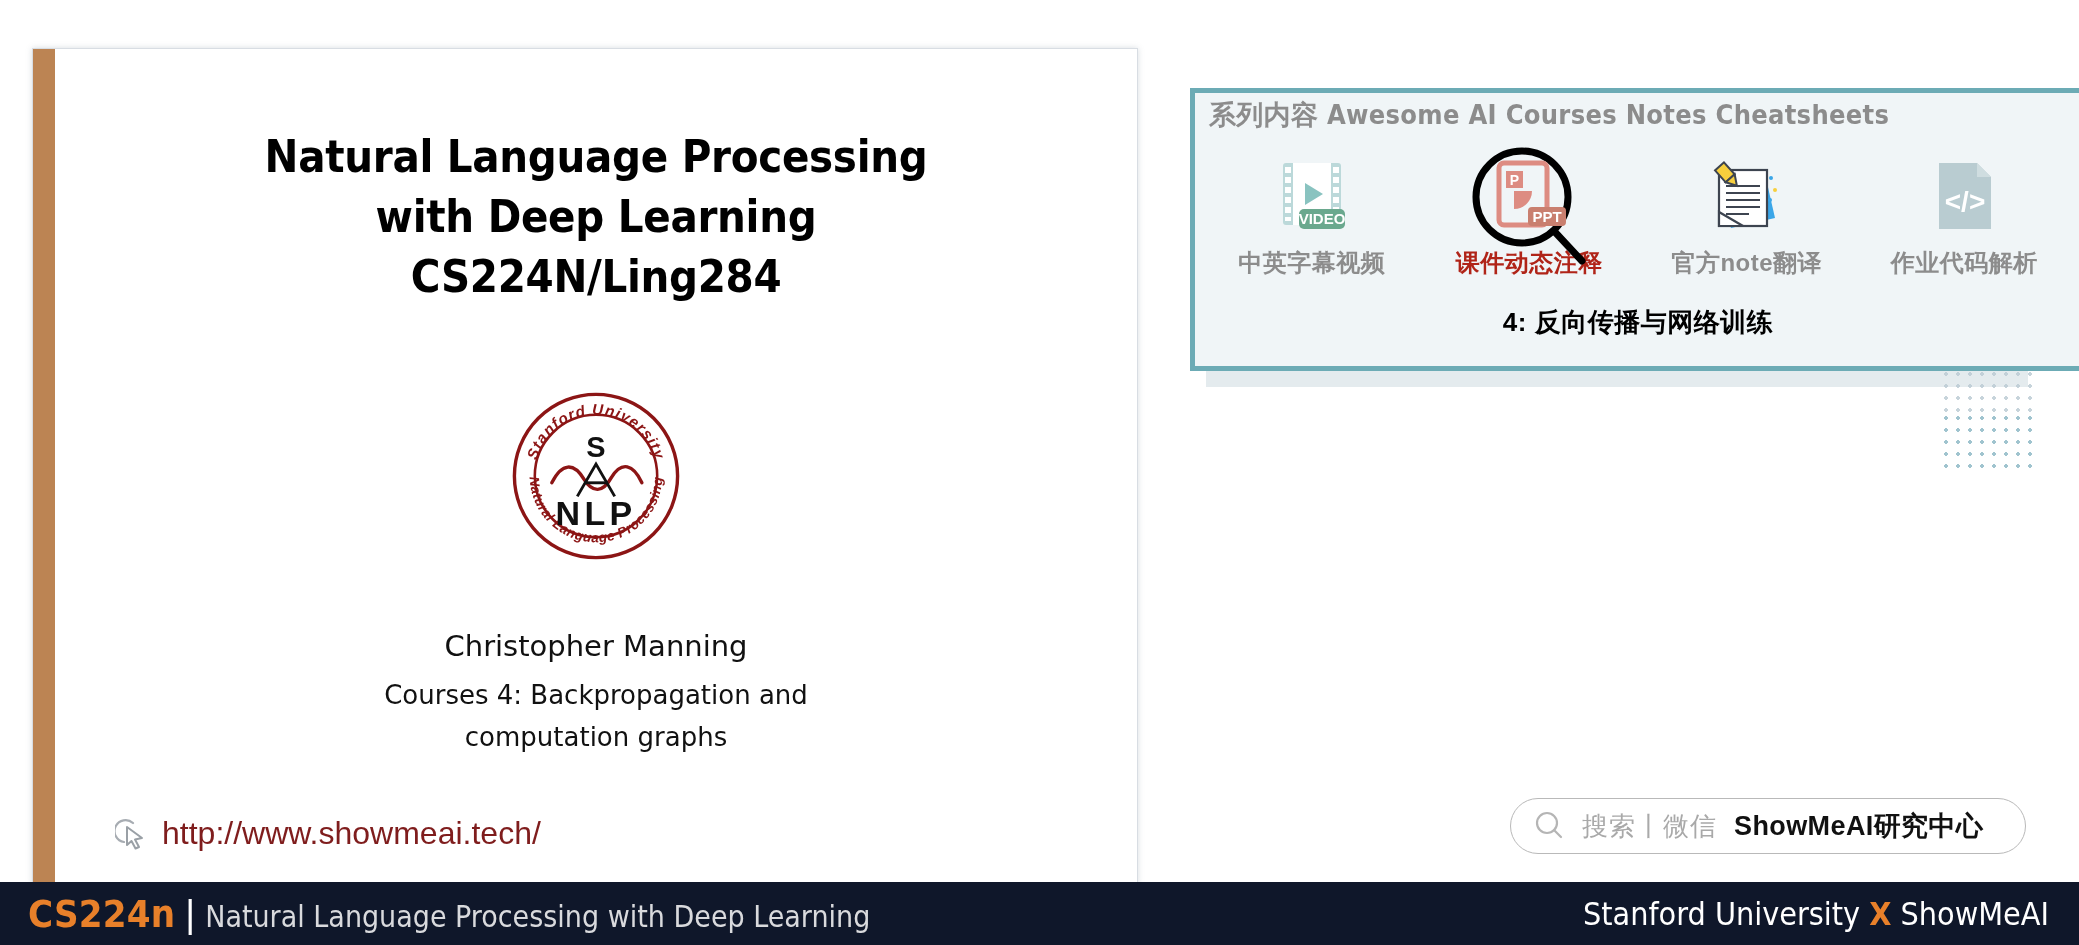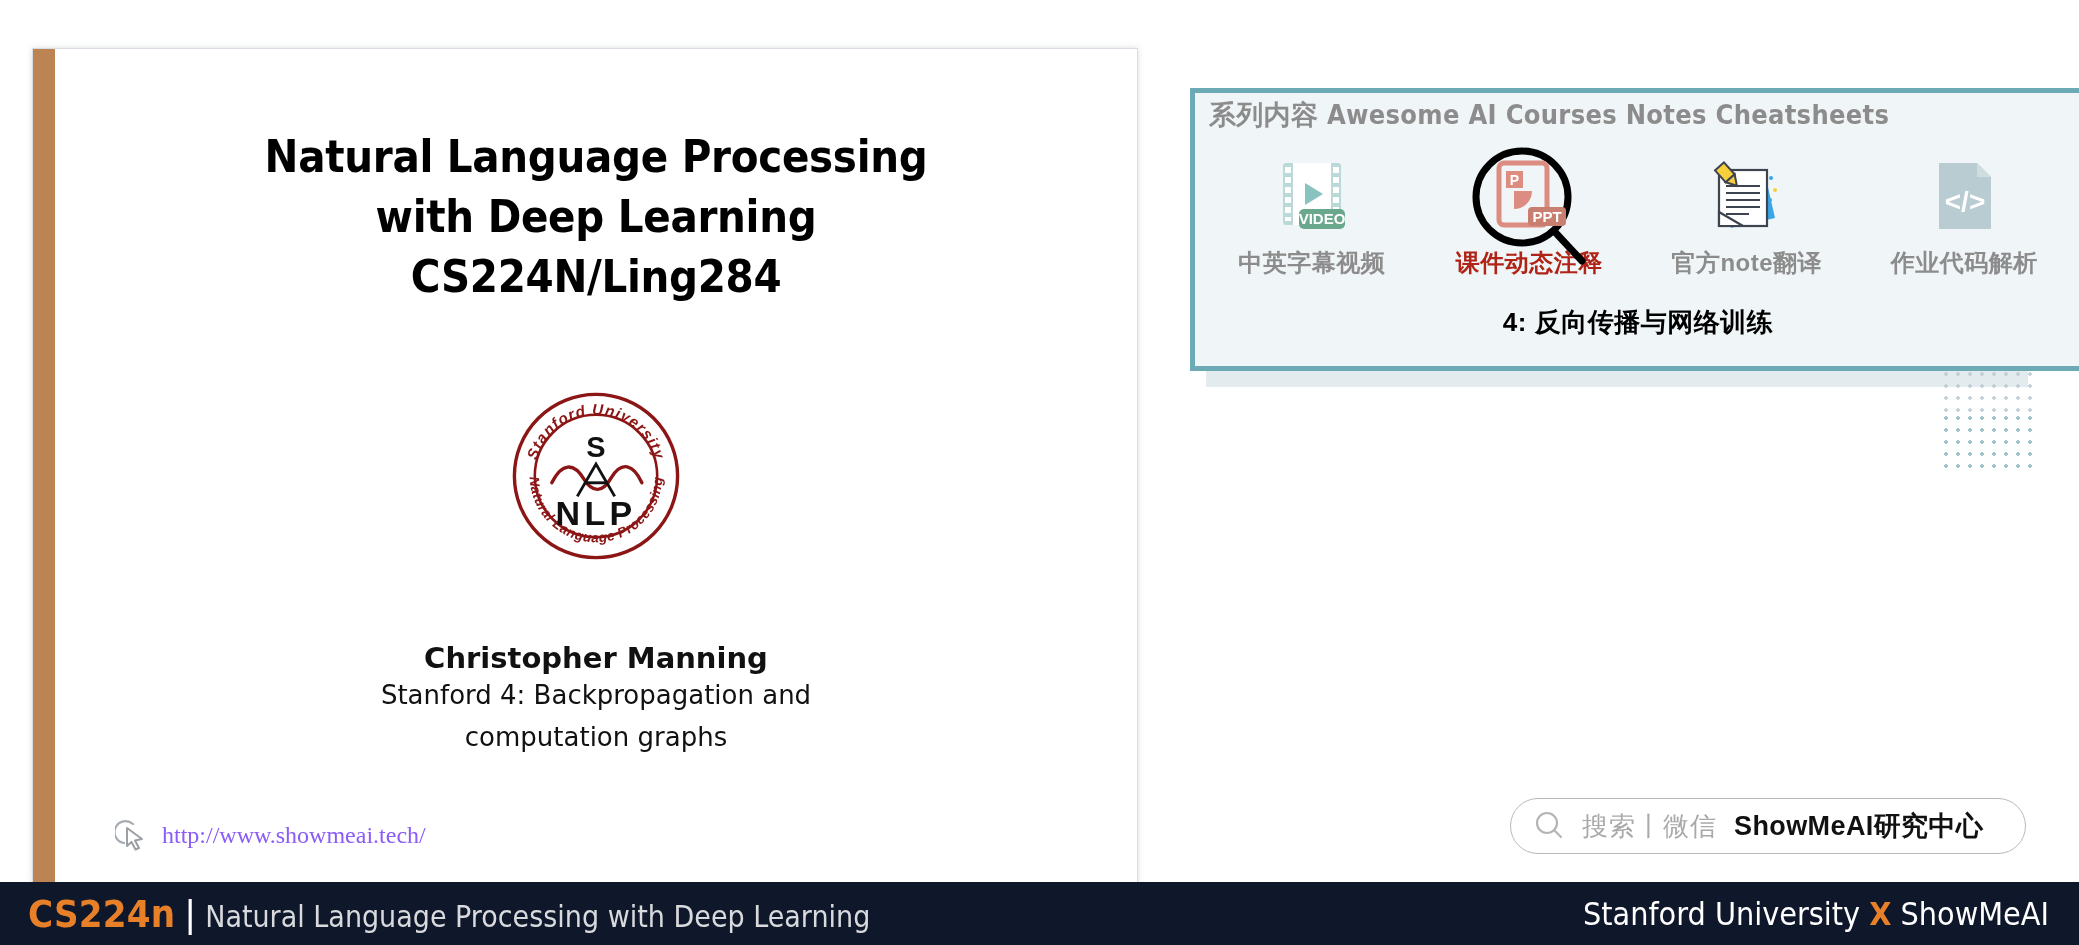--- a/index.html
+++ b/index.html
@@ -42,36 +42,35 @@
 
   
   #nlp-logo{
     position:absolute;left:50%;top:342px;transform:translateX(-50%);
     width:170px;height:170px;
   }
 
   .author{
     position:absolute;left:0;right:0;top:580px;text-align:center;
     font-size:29px;color:#111111;font-family:"DejaVu Sans","Liberation Sans",sans-serif;
-    font-weight:700;
-    margin-top:12px;
+    font-weight:400;
   }
   .lecture{
     position:absolute;left:0;right:0;top:625px;text-align:center;
     font-size:26px;line-height:42px;color:#111111;
     font-family:"DejaVu Sans","Liberation Sans",sans-serif;
   }
 
   .urlrow{
     position:absolute;left:60px;bottom:32px;
     display:flex;align-items:center;gap:13px;
   }
   .urlrow .u-text{
-    font-size:24px;color:#8b5cf6;
-    font-family:Liberation Serif, serif;
+    font-size:32px;color:#7f1d1d;
+    font-family:Liberation Sans, sans-serif;
   }
 
   
   #promo{
     position:absolute;left:1190px;top:88px;width:896px;height:283px;
     box-sizing:border-box;
     border:5px solid #6cabb5;
     background:#f0f5f7;
   }
   #promo-shadow{
@@ -190,21 +189,21 @@
       <text x="100" y="78" text-anchor="middle" font-family="'Liberation Sans',sans-serif" font-size="34" font-weight="bold" fill="#111">S</text>
       <path d="M 48,108 C 60,84 74,84 86,104 C 96,120 108,120 118,102 C 130,82 144,86 154,108" fill="none" stroke="#8c1515" stroke-width="4" stroke-linecap="round"></path>
       <path d="M 78,124 L 100,86 L 122,124" fill="none" stroke="#111" stroke-width="3.4"></path>
       <path d="M 86,108 L 114,108" stroke="#111" stroke-width="3.4"></path>
       <text x="100" y="158" text-anchor="middle" font-family="'Liberation Sans',sans-serif" font-size="40" font-weight="bold" fill="#111" letter-spacing="5">NLP</text>
     </svg>
 
     <div class="author">Christopher Manning</div>
 
     <div class="lecture">
-      <div>Stanford 4: Backpropagation and</div>
+      <div>Courses 4: Backpropagation and</div>
       <div>computation graphs</div>
     </div>
 
     <div class="urlrow">
       <svg width="34" height="34" viewBox="0 0 34 34">
         <path d="M 18,6 A 11,11 0 1 0 9,25" fill="none" stroke="#a7acb2" stroke-width="2.2" stroke-linecap="round"></path>
         <path d="M 12,10 L 27,21 L 20,22.5 L 24,30 L 20.5,31.5 L 16.5,24 L 12,28 Z" fill="#ffffff" stroke="#9aa0a6" stroke-width="2" stroke-linejoin="round"></path>
       </svg>
       <span class="u-text">http://www.showmeai.tech/</span>
     </div>

